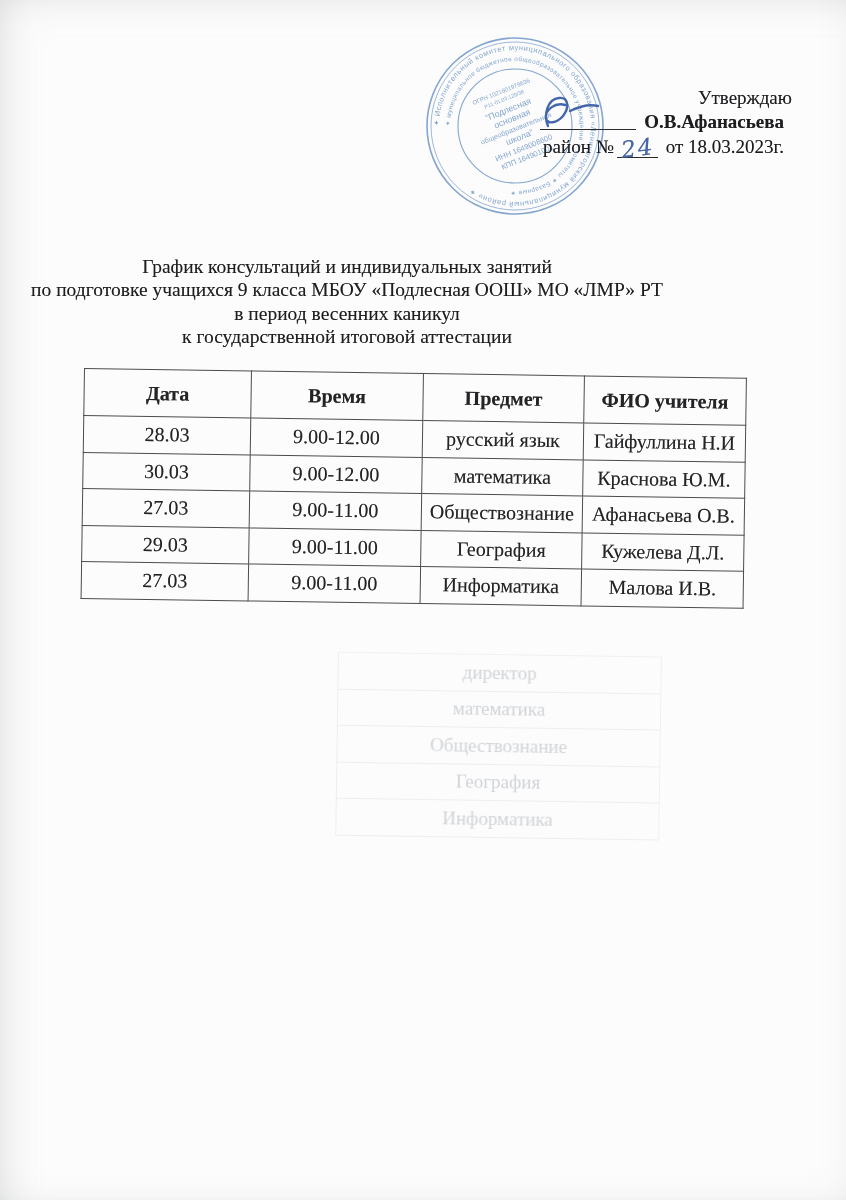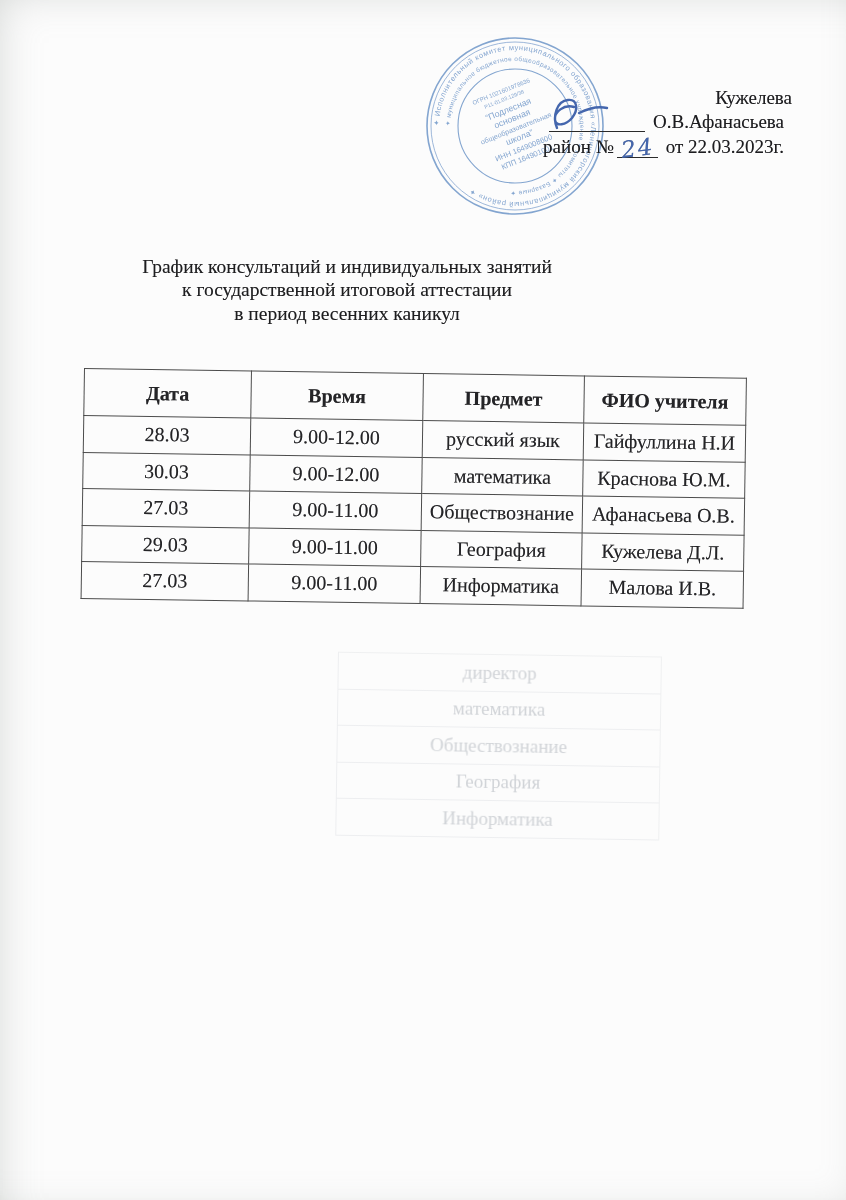--- a/index.html
+++ b/index.html
@@ -19,22 +19,22 @@
   }
 
   
   .approval{
     position:absolute;top:86px;right:46px;width:380px;
     font-size:19px;line-height:23.5px;color:#1d1d20;text-align:right;
     text-shadow:0 0 .4px rgba(40,40,40,.45);
   }
   .approve-word{padding-right:8px;}
   .sig-row{
-    display:flex;justify-content:flex-end;align-items:center;
-    padding-right:16px;height:24px;position:relative;
+    display:flex;justify-content:flex-end;align-items:flex-start;
+    padding-right:16px;height:24px;position:relative;font-weight:bold;
   }
   .sig-line{
     display:inline-block;width:96px;height:19px;
     border-bottom:1.3px solid #2a2a2a;margin-right:8px;position:relative;
   }
   .sig-svg{position:absolute;left:-8px;bottom:-7px;}
   .order-row{padding-right:16px;margin-top:1px;}
   .num-line{
     display:inline-block;border-bottom:1.4px solid #2b2b2b;
     padding:0 4px;margin:0 3px;height:20px;vertical-align:bottom;
@@ -118,39 +118,40 @@
       <text x="95" y="77" font-size="8.8">“Подлесная</text>
       <text x="95" y="87" font-size="8.8">основная</text>
       <text x="95" y="97" font-size="7.2">общеобразовательная</text>
       <text x="95" y="107" font-size="8.8">школа”</text>
       <text x="95" y="118" font-size="7.6">ИНН 1649008600</text>
       <text x="95" y="128" font-size="7.6">КПП 164901001</text>
     </g>
   </svg>
 
   <div class="approval">
-    <div class="approve-word">Кужелева</div>
+    <div class="approve-word">Утверждаю</div>
     <div class="sig-row">
       <span class="sig-line">
         <svg class="sig-svg" width="112" height="46" viewBox="0 0 112 46">
           <path d="M16,36 C11,24 16,9 27,8 C36,7 38,17 31,26 C25,33 15,35 14,28 C13,20 23,12 33,15 M38,21 C48,16 58,14 66,16" stroke="#4466ad" stroke-width="2.4" fill="none" stroke-linecap="round"></path>
         </svg>
       </span>
       <span>О.В.Афанасьева</span>
     </div>
     <div class="order-row">
       <span>район №</span><span class="num-line"><span class="hand">24</span></span>
-      <span>от 22.03.2023г.</span>
+      <span>от 18.03.2023г.</span>
     </div>
   </div>
 
   <div class="title">
     <div>График консультаций и индивидуальных занятий</div>
+    <div>по подготовке  учащихся 9 класса МБОУ «Подлесная ООШ» МО «ЛМР» РТ</div>
+    <div>в период весенних каникул</div>
     <div>к государственной итоговой аттестации</div>
-    <div>в период весенних каникул</div>
   </div>
 
   <div class="table-wrap">
     <table class="sched">
       <colgroup>
           <col class="c1">
           <col class="c2">
           <col class="c3">
           <col class="c4">
         </colgroup>

